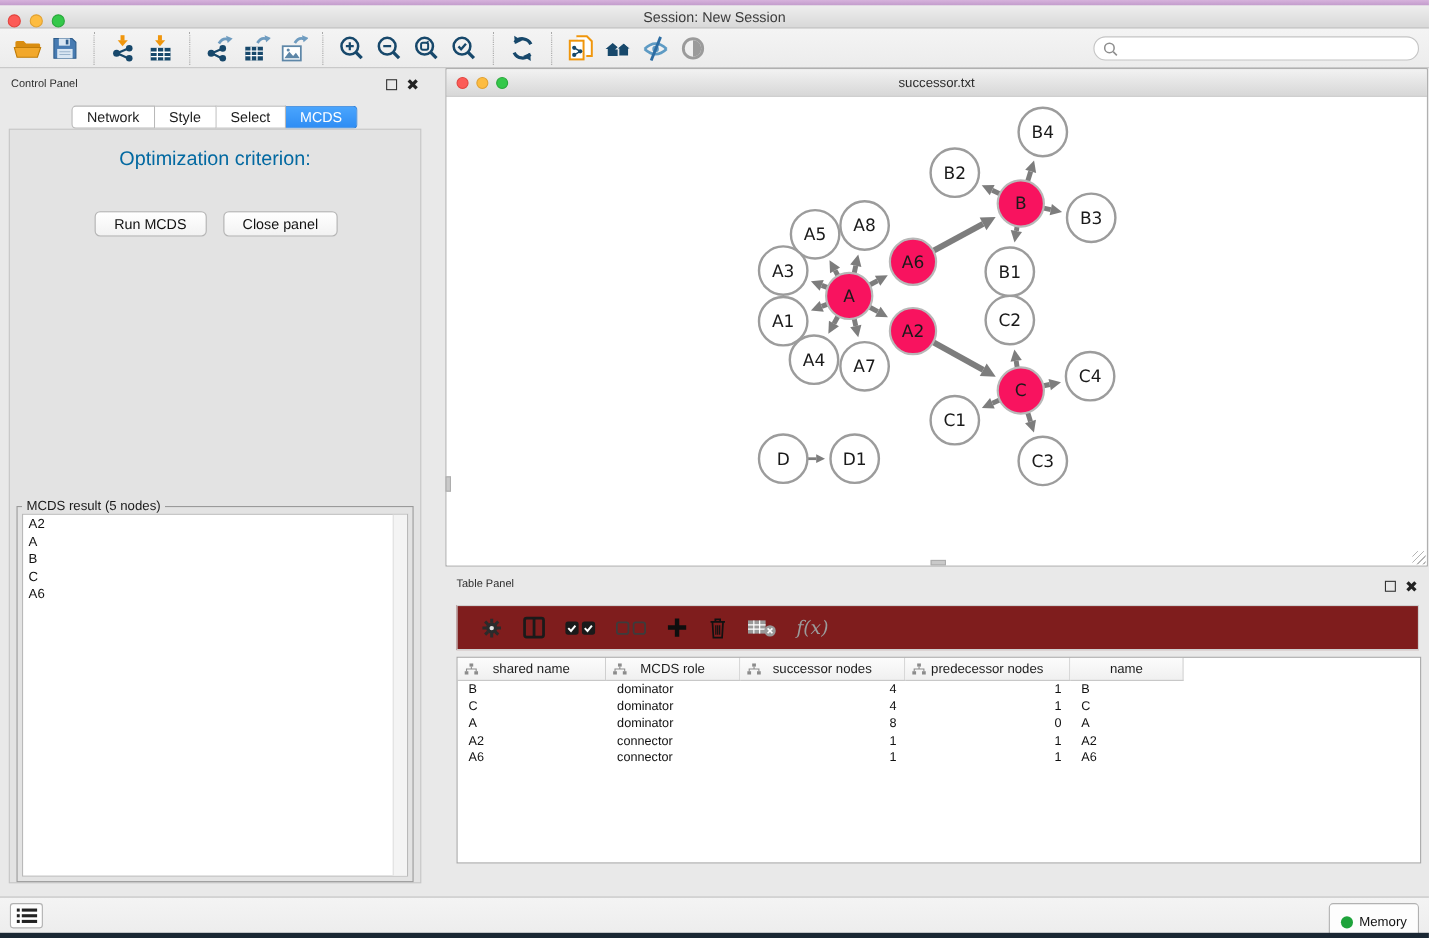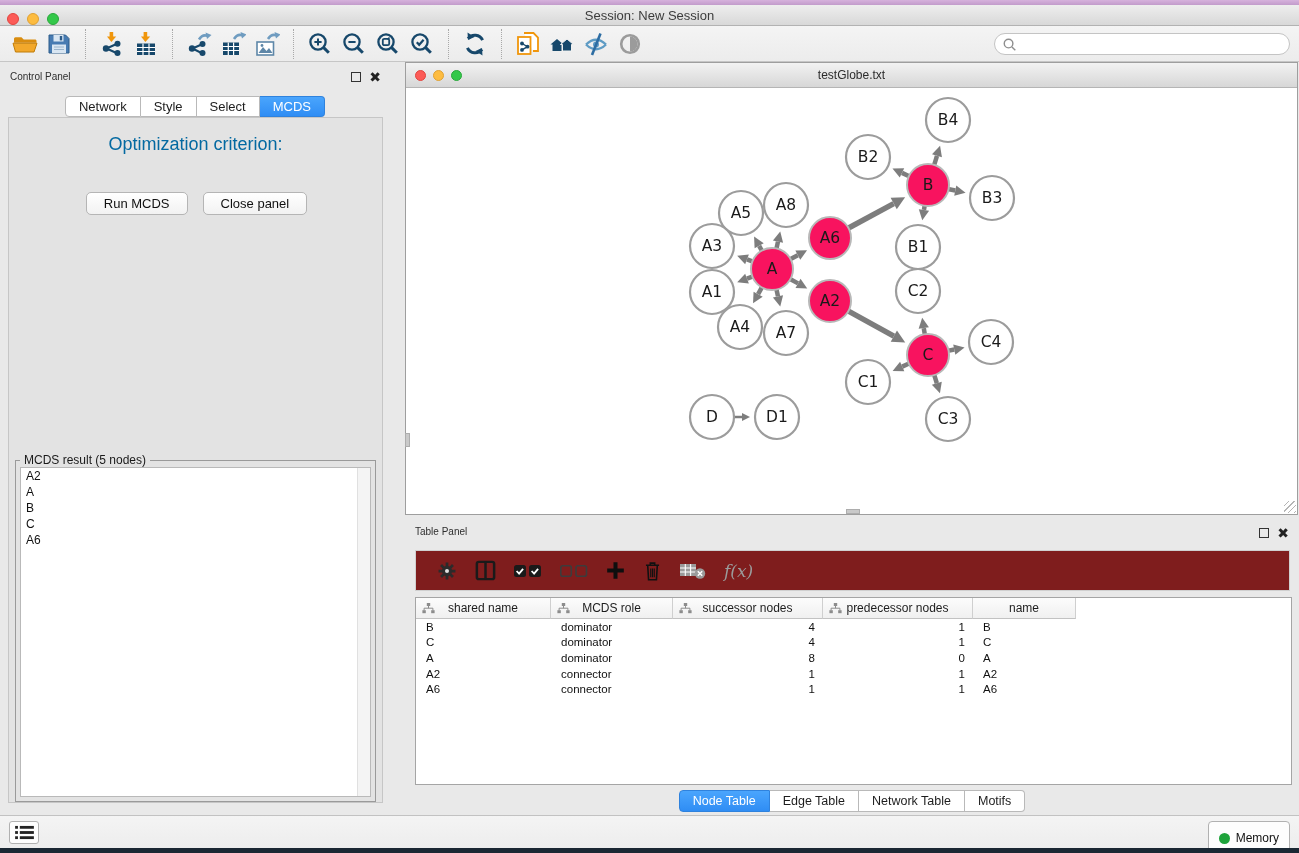--- a/index.html
+++ b/index.html
@@ -296,21 +296,21 @@
         </div>
     </div>
   </div>
 </div>
 
 <div class="abs" id="network-window">
   <div class="abs" id="nw-titlebar">
     <span class="nw-dot" style="left:9px;background:#fc5b57;border:1px solid #e2453f;"></span>
     <span class="nw-dot" style="left:27px;background:#fdbc40;border:1px solid #e0a132;"></span>
     <span class="nw-dot" style="left:45px;background:#34c84a;border:1px solid #2aa83c;"></span>
-    <div id="nw-title">testGlobe.txt</div>
+    <div id="nw-title">successor.txt</div>
   </div>
   <div class="abs" id="nw-canvas">
     <svg id="graph-svg" width="891" height="426" viewBox="0 0 891 426">
         <g>
           <line x1="356.7979982226807" y1="164.3770290474232" x2="353.1618456131302" y2="157.80849530113844" stroke="#7d7d7d" stroke-width="4.5"></line>
           <polygon points="348.07652884145375,148.62211661681968 357.71129029488804,155.29005270945106 348.61240093137235,160.3269378928258" fill="#7d7d7d"></polygon>
         </g>
         <g>
           <line x1="370.0602406973032" y1="162.43889966947103" x2="371.9863670447963" y2="153.63375065235982" stroke="#7d7d7d" stroke-width="4.5"></line>
           <polygon points="374.2301842722533,143.37630046969906 377.06624713525684,154.74497442214806 366.9064869543357,152.52252688257158" fill="#7d7d7d"></polygon>
@@ -616,26 +616,20 @@
         </div>
         <div class="t-row">
           <div class="t-cell" style="width: 135px; text-align: left; padding: 0px 0px 0px 10px;">A6</div>
           <div class="t-cell" style="width: 122px; text-align: left; padding: 0px 0px 0px 10px;">connector</div>
           <div class="t-cell" style="width: 150px; text-align: right; padding: 0px 8px 0px 0px;">1</div>
           <div class="t-cell" style="width: 150px; text-align: right; padding: 0px 8px 0px 0px;">1</div>
           <div class="t-cell" style="width: 103px; text-align: left; padding: 0px 0px 0px 10px;">A6</div>
         </div>
       </div>
   </div>
-  <div class="abs" id="tp-tabs">
-      <div class="seg-tab small active">Node Table</div>
-      <div class="seg-tab small">Edge Table</div>
-      <div class="seg-tab small">Network Table</div>
-      <div class="seg-tab small">Motifs</div>
-    </div>
 </div>
 
 <div class="abs" id="status-bar">
   <div class="abs" id="panel-list-btn">
     <svg width="19" height="15" viewBox="0 0 20 16">
         <g fill="#222">
           <rect x="0" y="1" width="3" height="3"></rect>
           <rect x="5" y="1" width="15" height="3"></rect>
           <rect x="0" y="6.5" width="3" height="3"></rect>
           <rect x="5" y="6.5" width="15" height="3"></rect>

